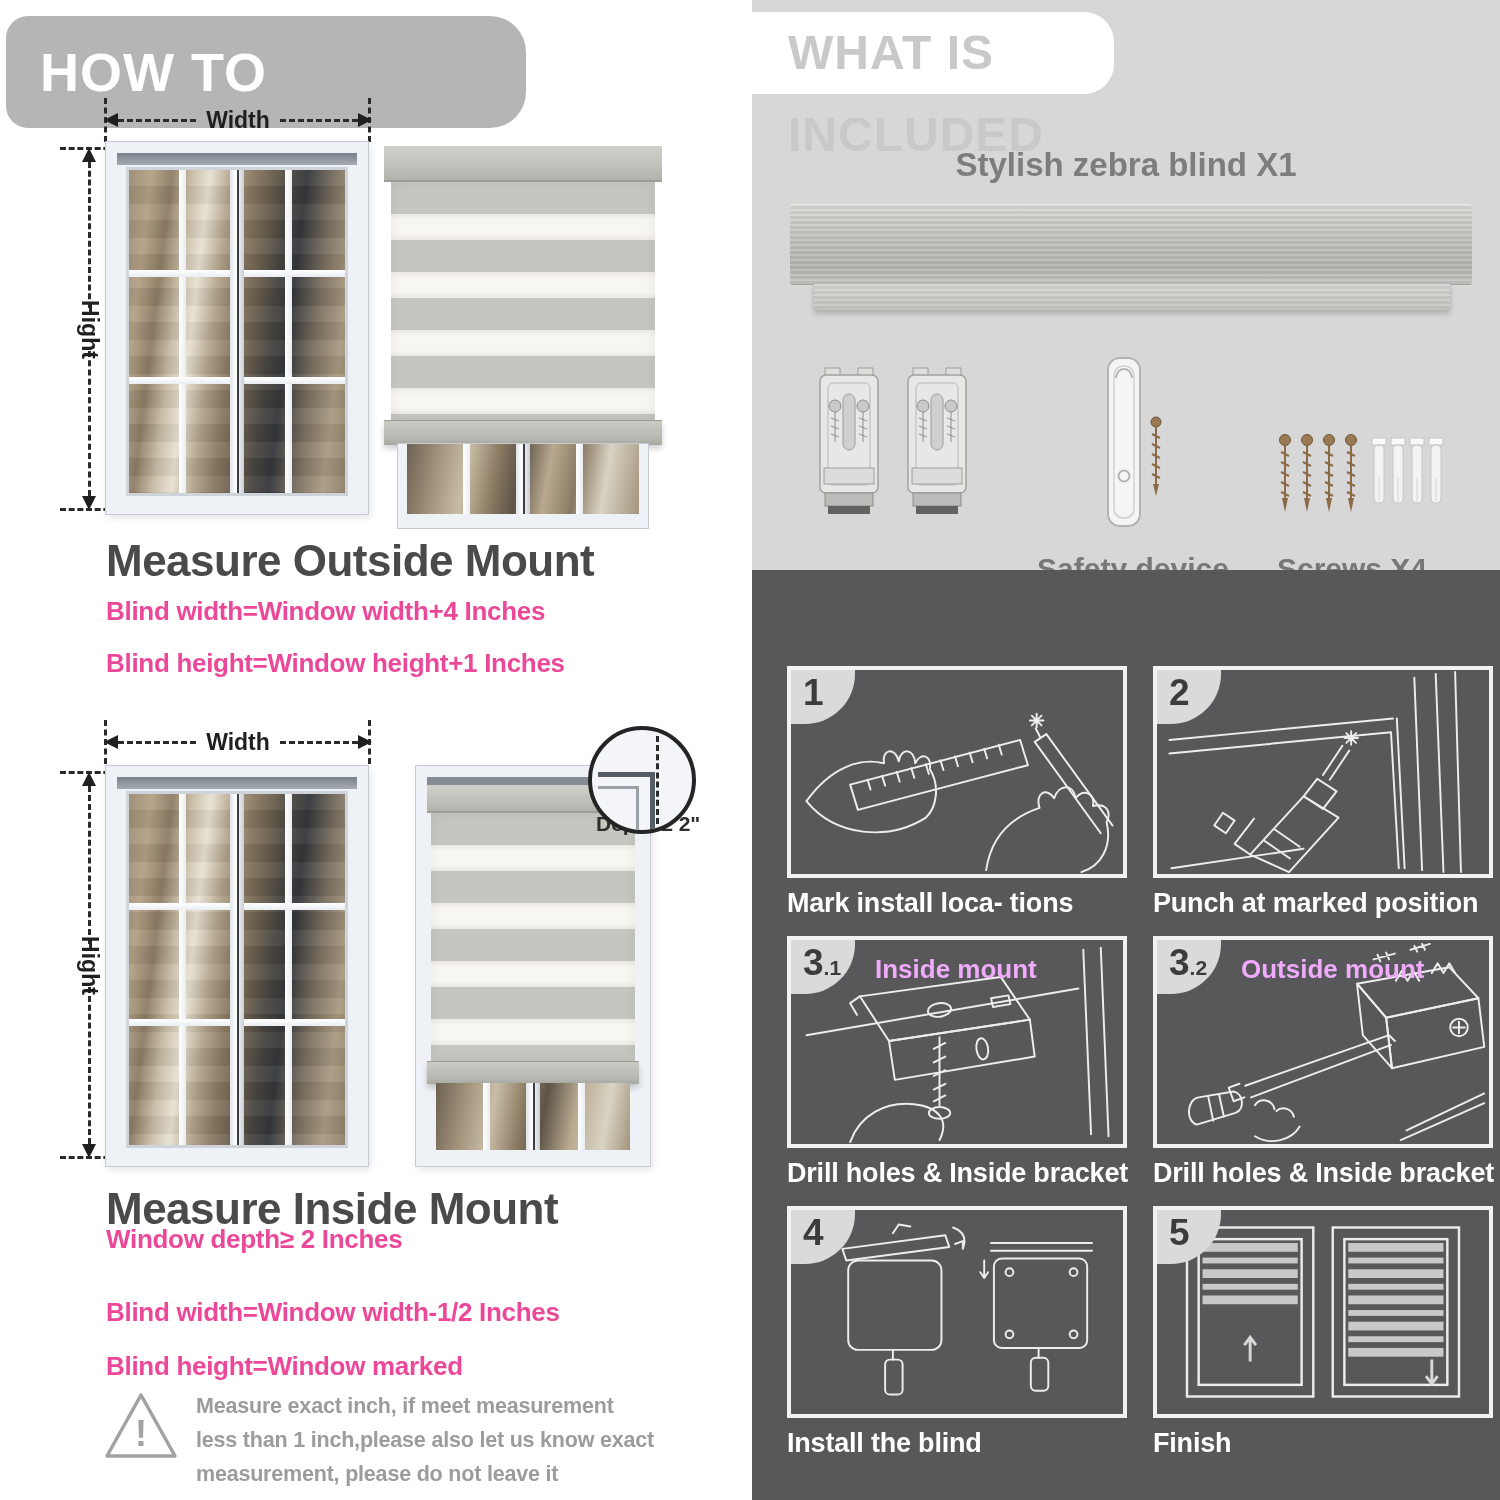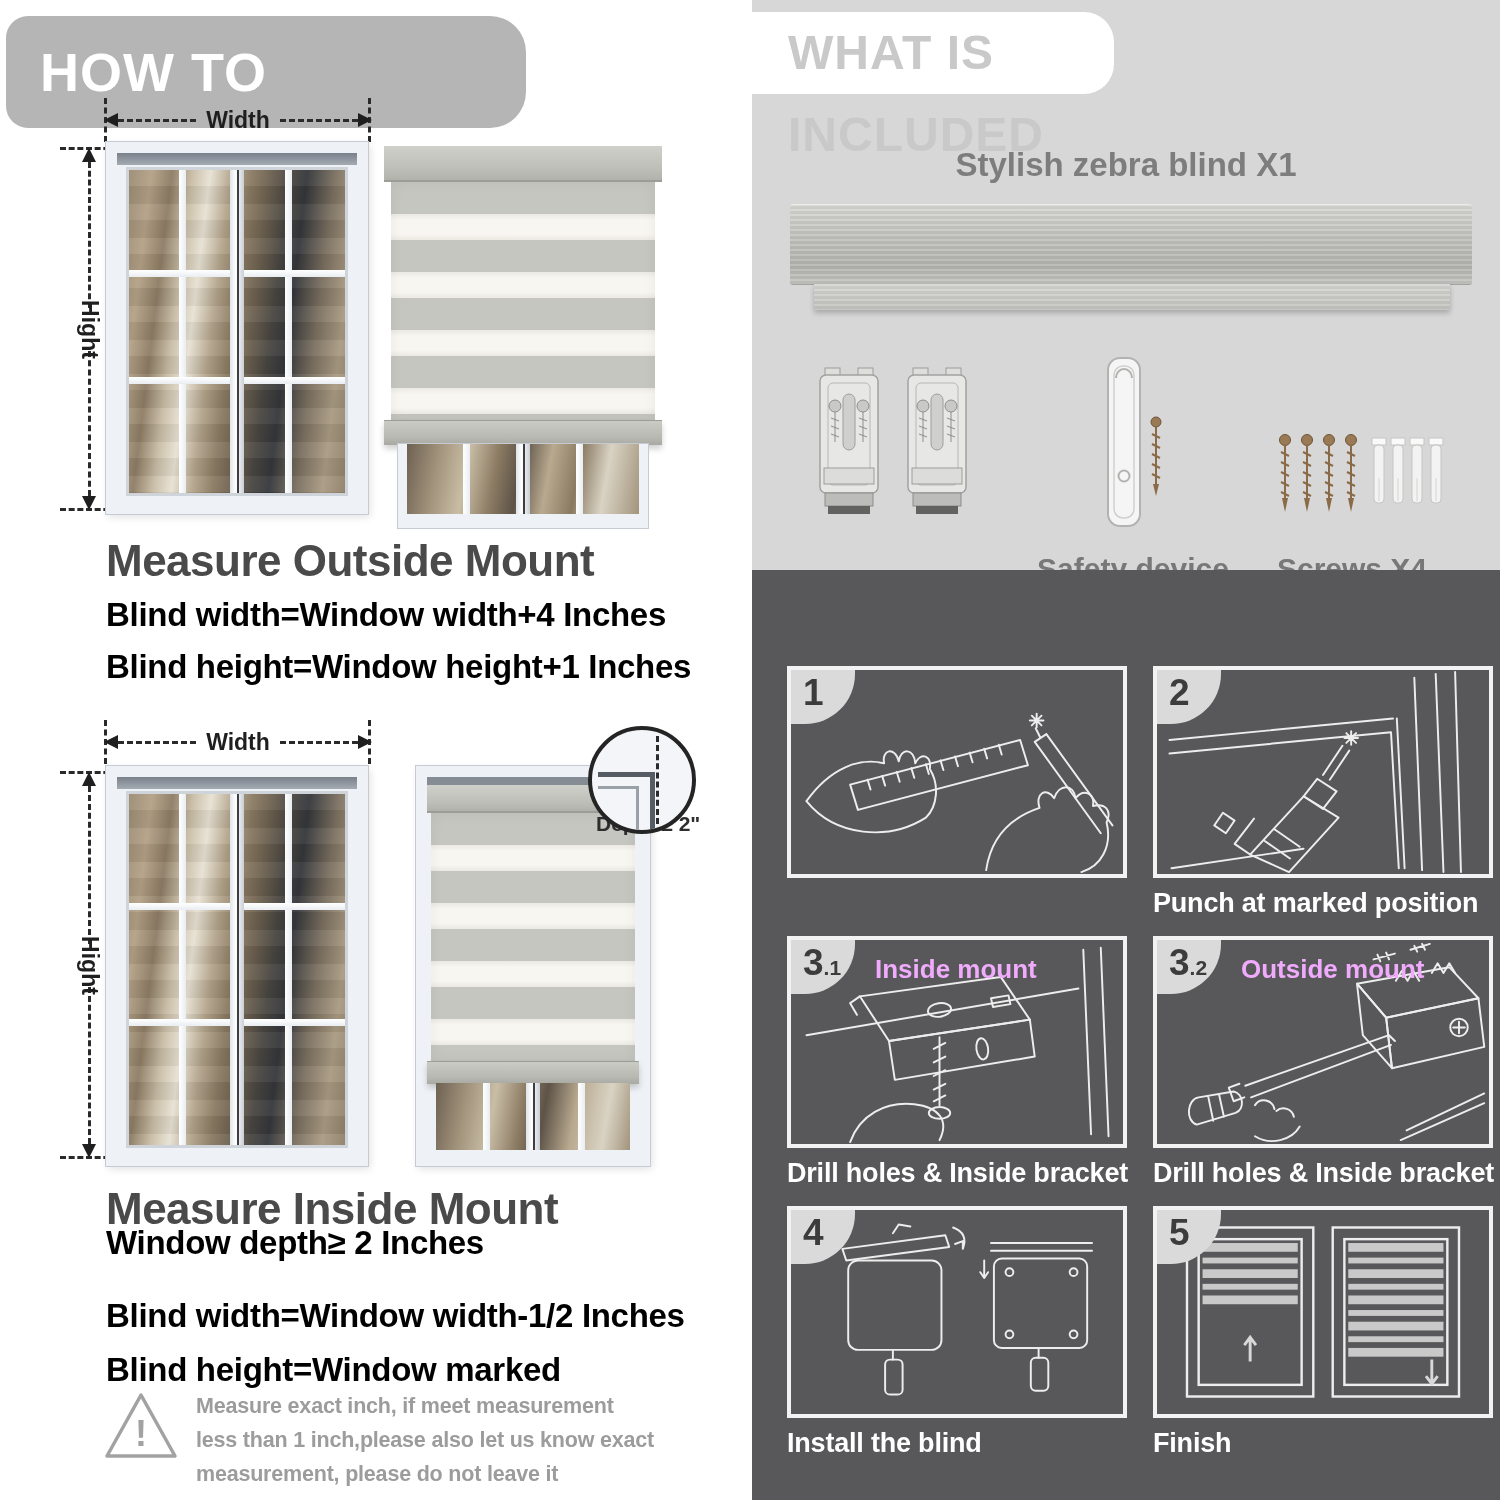--- a/index.html
+++ b/index.html
@@ -7,21 +7,21 @@
         font-family:"Liberation Sans", sans-serif; -webkit-font-smoothing:antialiased;}
   .abs{position:absolute;}
 
   
   .left-col{position:absolute;left:0;top:0;width:752px;height:1500px;background:#ffffff;}
   .how-header{position:absolute;left:6px;top:16px;width:520px;height:112px;background:#b5b5b5;
       border-radius:22px 36px 36px 22px;color:#ffffff;font-size:54px;font-weight:bold;
       line-height:112px;padding-left:34px;letter-spacing:1px;box-sizing:border-box;}
 
   .sec-heading{position:absolute;left:106px;font-size:44px;font-weight:bold;color:#4a4a4a;letter-spacing:-0.5px;}
-  .sec-line{position:absolute;left:106px;font-size:33px;font-weight:bold;color:#000000;letter-spacing:-0.3px;}
+  .sec-line{position:absolute;left:106px;font-size:26px;font-weight:bold;color:#ec4899;letter-spacing:-0.3px;}
 
   
   .harrow{position:absolute;display:flex;align-items:center;height:18px;}
   .harrow .ah-l{width:0;height:0;border-top:7px solid transparent;border-bottom:7px solid transparent;border-right:14px solid #1f1f1f;}
   .harrow .ah-r{width:0;height:0;border-top:7px solid transparent;border-bottom:7px solid transparent;border-left:14px solid #1f1f1f;}
   .harrow .seg{flex:1;height:0;border-top:3px dashed #2a2a2a;}
   .harrow .lbl{padding:0 10px;font-size:23px;font-weight:bold;color:#1f1f1f;white-space:nowrap;}
   .varrow{position:absolute;display:flex;flex-direction:column;align-items:center;width:18px;}
   .varrow .av-t{width:0;height:0;border-left:7px solid transparent;border-right:7px solid transparent;border-bottom:14px solid #1f1f1f;}
   .varrow .av-b{width:0;height:0;border-left:7px solid transparent;border-right:7px solid transparent;border-top:14px solid #1f1f1f;}
@@ -323,20 +323,21 @@
       <svg class="art" viewBox="0 0 340 210" fill="none" stroke="#ededed" stroke-width="2" stroke-linecap="round" stroke-linejoin="round">
         <path d="M15,135 C40,100 70,90 95,96 M95,96 C92,82 106,78 110,94 M110,94 C112,80 126,80 127,96 M127,96 C133,84 144,88 142,102 C152,118 150,140 138,152 C100,176 45,172 15,135"></path>
         <path d="M60,118 L235,72 L243,98 L68,144 Z"></path>
         <path d="M78,113 l3,10 M93,109 l3,10 M108,105 l3,10 M123,101 l3,10 M138,97 l3,10 M153,93 l3,10 M168,89 l3,10 M183,85 l3,10 M198,81 l3,10 M213,77 l3,10"></path>
         <path d="M245,52 h14 M252,45 v14 M247,47 l10,10 M257,47 l-10,10"></path>
         <path d="M330,160 L262,66 M318,168 L250,74 M262,66 L250,74 M256,70 L251,60"></path>
         <path d="M200,206 C205,172 225,152 255,142 C250,127 262,120 270,132 C275,117 290,117 292,132 C300,122 312,126 310,140 C322,137 330,144 324,157 C330,182 318,202 298,208"></path>
       </svg>
       <div class="step-badge"><span class="n">1</span><span class="s"></span></div>
     </div>
+    <div class="step-caption" style="left:35px;top:318px;">Mark install loca- tions</div>
 
     <div class="step-box" style="left:401px;top:96px;">
       <svg class="art" viewBox="0 0 340 210" fill="none" stroke="#ededed" stroke-width="2" stroke-linecap="round" stroke-linejoin="round">
         <path d="M12,72 L242,50 M12,86 L240,64 M240,64 L248,204 M254,204 L246,50"></path>
         <path d="M264,8 L272,206 M286,4 L294,208 M306,2 L312,208"></path>
         <path d="M14,204 L150,184"></path>
         <path d="M95,190 L150,130 L186,152 L135,208 Z M110,176 l26,18 M120,164 l26,18"></path>
         <path d="M95,190 l-16,-11 l20,-26 M70,168 l-12,-8 l9,-13 l12,8 Z"></path>
         <path d="M150,130 l14,-18 l20,13 l-14,18 Z"></path>
         <path d="M170,108 l20,-30 M177,113 l20,-30"></path>

